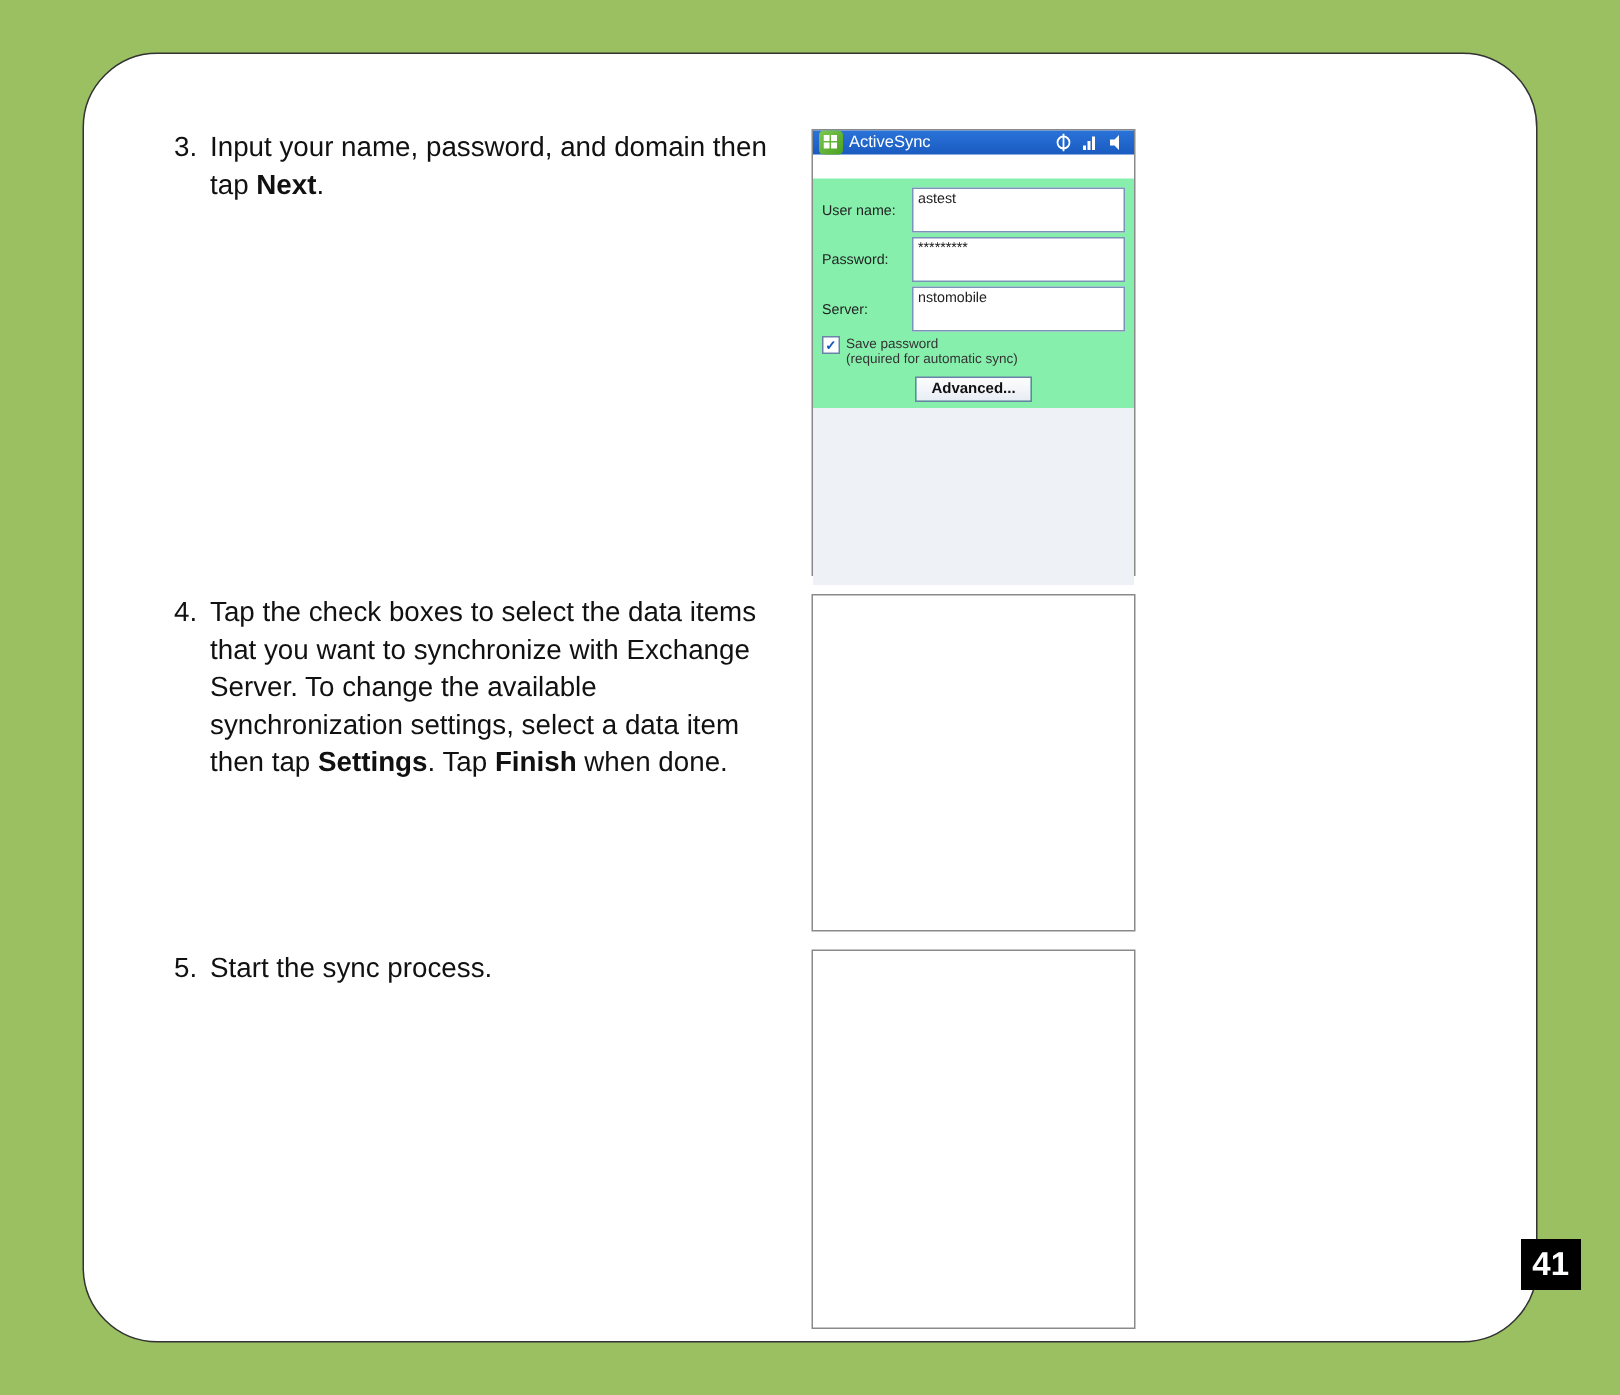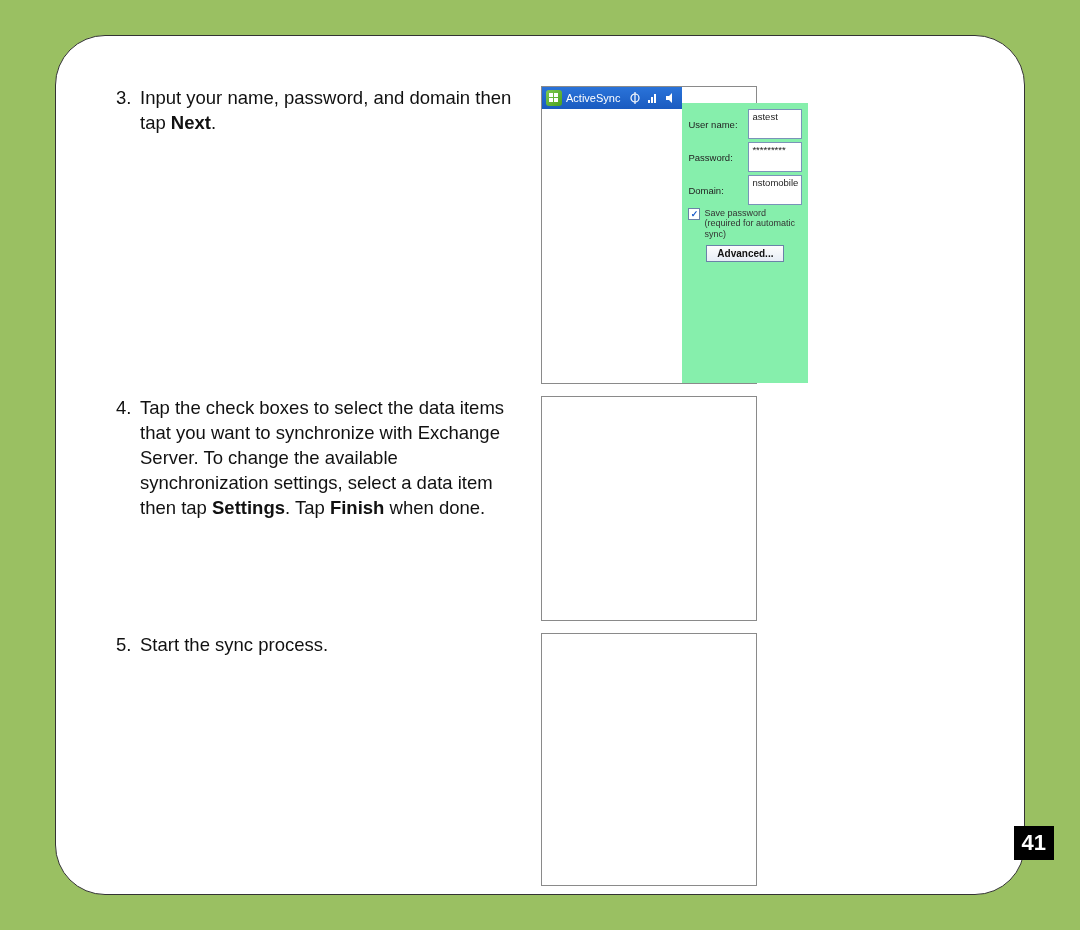--- a/index.html
+++ b/index.html
@@ -47,21 +47,21 @@
   .step-body { flex: 1; }
   .bold { font-weight: bold; }
   .screenshot-col {
     flex: 0 0 216px;
   }
   .device {
     width: 216px;
     background: #fff;
     border: 1px solid #8a8a8a;
     display: flex;
-    flex-direction: row;
+    flex-direction: column;
   }
   .device-blank {
     width: 216px;
     height: 253px;
     border: 1px solid #8a8a8a;
     background: #fff;
   }
   .titlebar {
     height: 22px;
     background: linear-gradient(#2a73d9, #1a5bc0);
@@ -249,21 +249,21 @@
           <div class="form-area">
             <div class="form-row">
               <div class="form-label">User name:</div>
               <div class="form-input">astest</div>
             </div>
             <div class="form-row">
               <div class="form-label">Password:</div>
               <div class="form-input">*********</div>
             </div>
             <div class="form-row">
-              <div class="form-label">Domain:</div>
+              <div class="form-label">Server:</div>
               <div class="form-input">nstomobile</div>
             </div>
             <div class="check-row">
               <div class="checkbox">✓</div>
               <div>
                 <span>Save password</span><br>
                 <span>(required for automatic sync)</span>
               </div>
             </div>
             <div class="adv-row">

